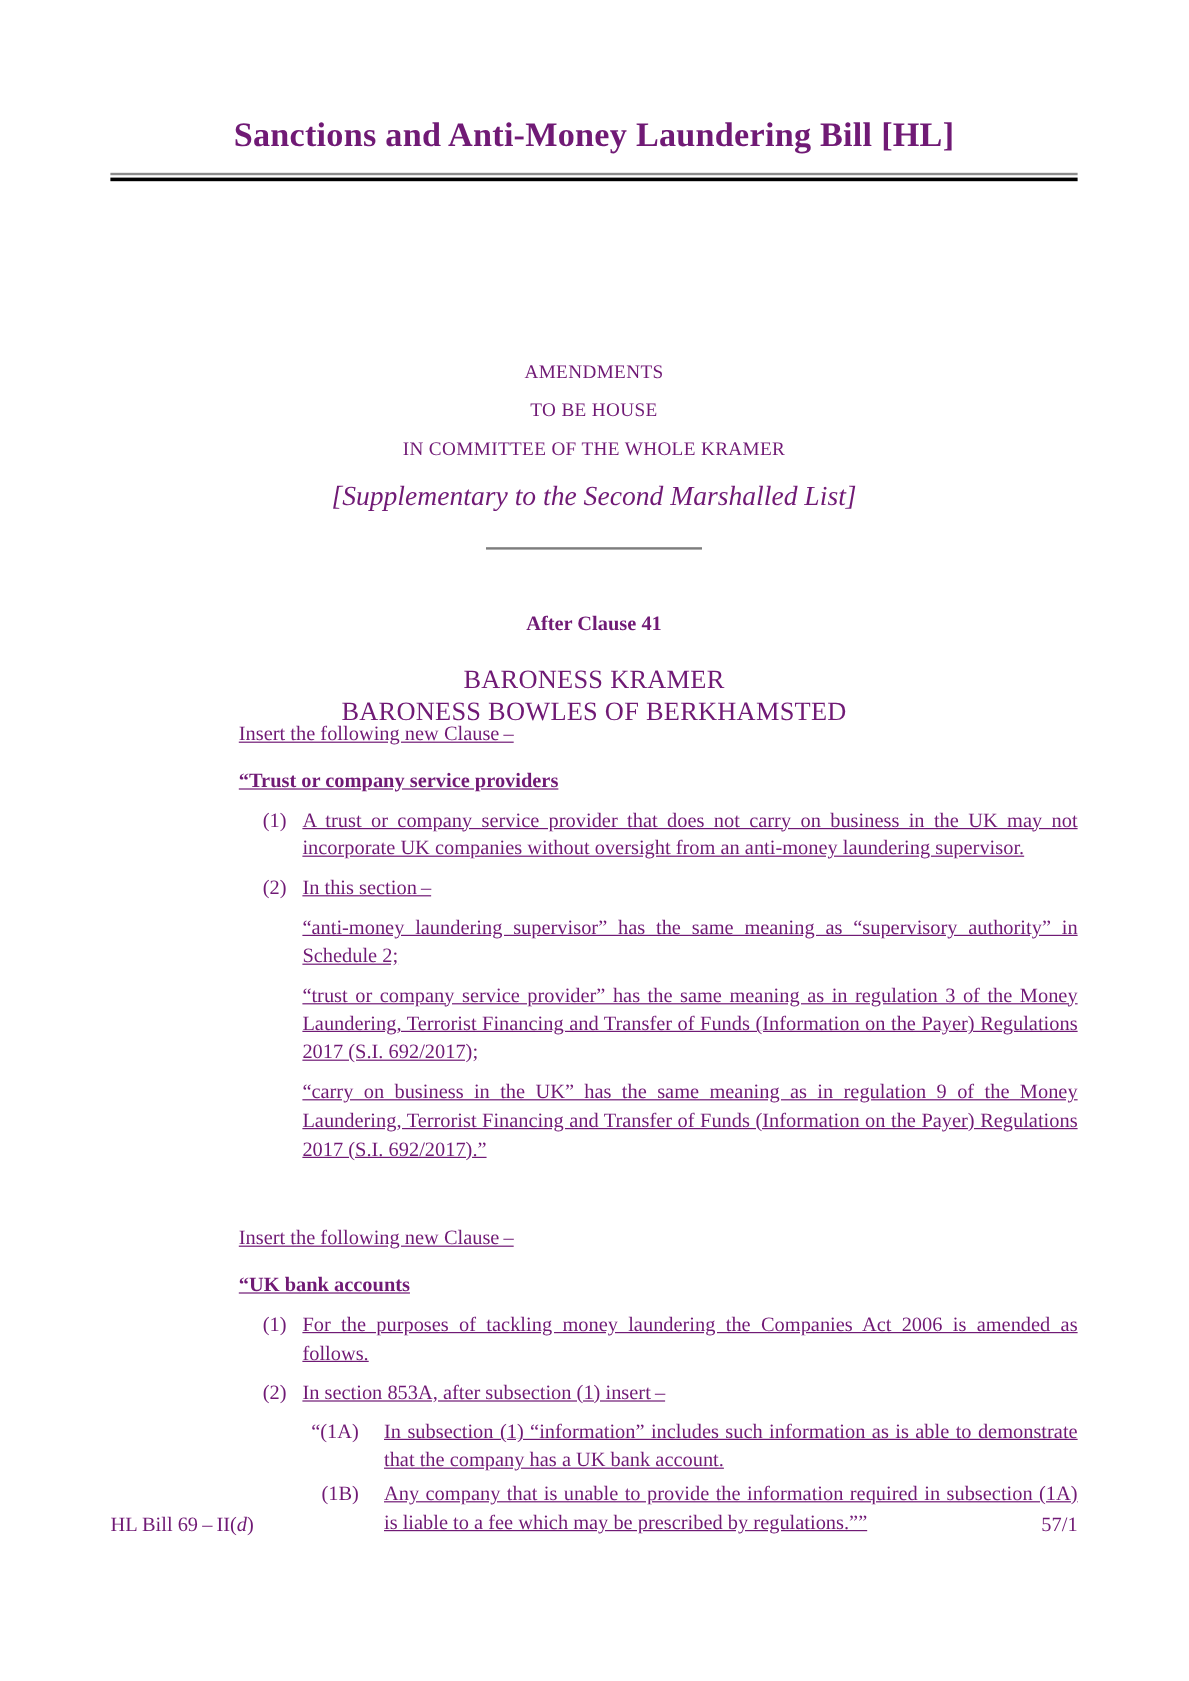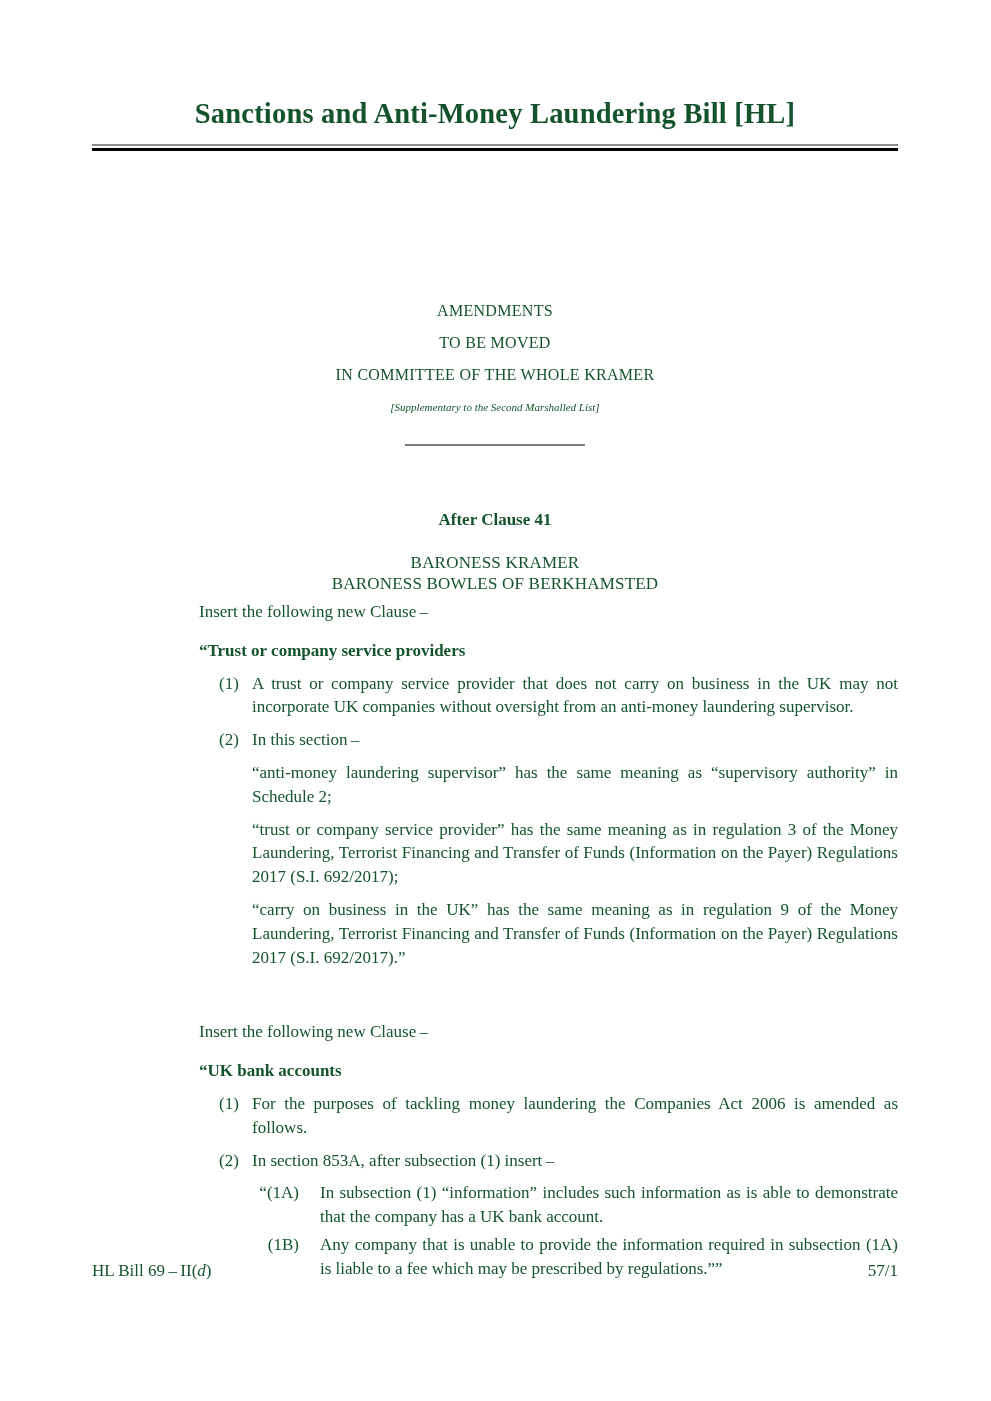--- a/index.html
+++ b/index.html
@@ -6,21 +6,21 @@
     margin: 0;
     padding: 0;
     background: #ffffff;
   }
   .page {
     position: relative;
     width: 991px;
     height: 1401px;
     background: #ffffff;
     font-family: "Liberation Serif", "DejaVu Serif", serif;
-    color: #14532d;
+    color: #701a75;
     overflow: hidden;
   }
 
   
   .title-block {
     position: absolute;
     left: 92px;
     top: 98px;
     width: 806px;
   }
@@ -52,21 +52,21 @@
     text-align: center;
   }
   .heading-line {
     font-size: 16px;
     line-height: 1.0;
     letter-spacing: 0.3px;
     margin: 0 0 16px 0;
   }
   .heading-line.last { margin-bottom: 19px; }
   .heading-sub {
-    font-size: 11px;
+    font-size: 23px;
     font-style: italic;
     margin: 0;
     line-height: 1.0;
   }
   .divider-wrap {
     margin-top: 31px;
     display: flex;
     justify-content: center;
   }
   .divider-rule {
@@ -86,34 +86,35 @@
     font-weight: bold;
   }
 
   
   .sponsors {
     position: absolute;
     left: 92px;
     top: 553px;
     width: 806px;
     text-align: center;
-    font-size: 17px;
+    font-size: 22px;
     line-height: 1.22;
     letter-spacing: 0.2px;
   }
   .sponsor-line { display: block; }
 
   
   .body-block {
     position: absolute;
     left: 199px;
     top: 600px;
     width: 699px;
     font-size: 17px;
     line-height: 1.40;
+    text-decoration: underline;
   }
   .lead-in {
     margin: 0 0 15px 0;
   }
   .clause-title {
     font-weight: bold;
     margin: 0 0 9px 0;
   }
   .gap-between {
     height: 42px;
@@ -179,21 +180,21 @@
 <div class="page">
 
   <div class="title-block">
     <h1 class="doc-title">Sanctions and Anti-Money Laundering Bill [HL]</h1>
     <div class="rule-thin"></div>
     <div class="rule-thick"></div>
   </div>
 
   <div class="heading-block">
     <p class="heading-line">AMENDMENTS</p>
-    <p class="heading-line">TO BE MOVED</p>
+    <p class="heading-line">TO BE HOUSE</p>
     <p class="heading-line last">IN COMMITTEE OF THE WHOLE KRAMER</p>
     <p class="heading-sub">[Supplementary to the Second Marshalled List]</p>
     <div class="divider-wrap">
       <div class="divider-rule"></div>
     </div>
   </div>
 
   <div class="clause-anchor">After Clause 41</div>
 
   <div class="sponsors">

